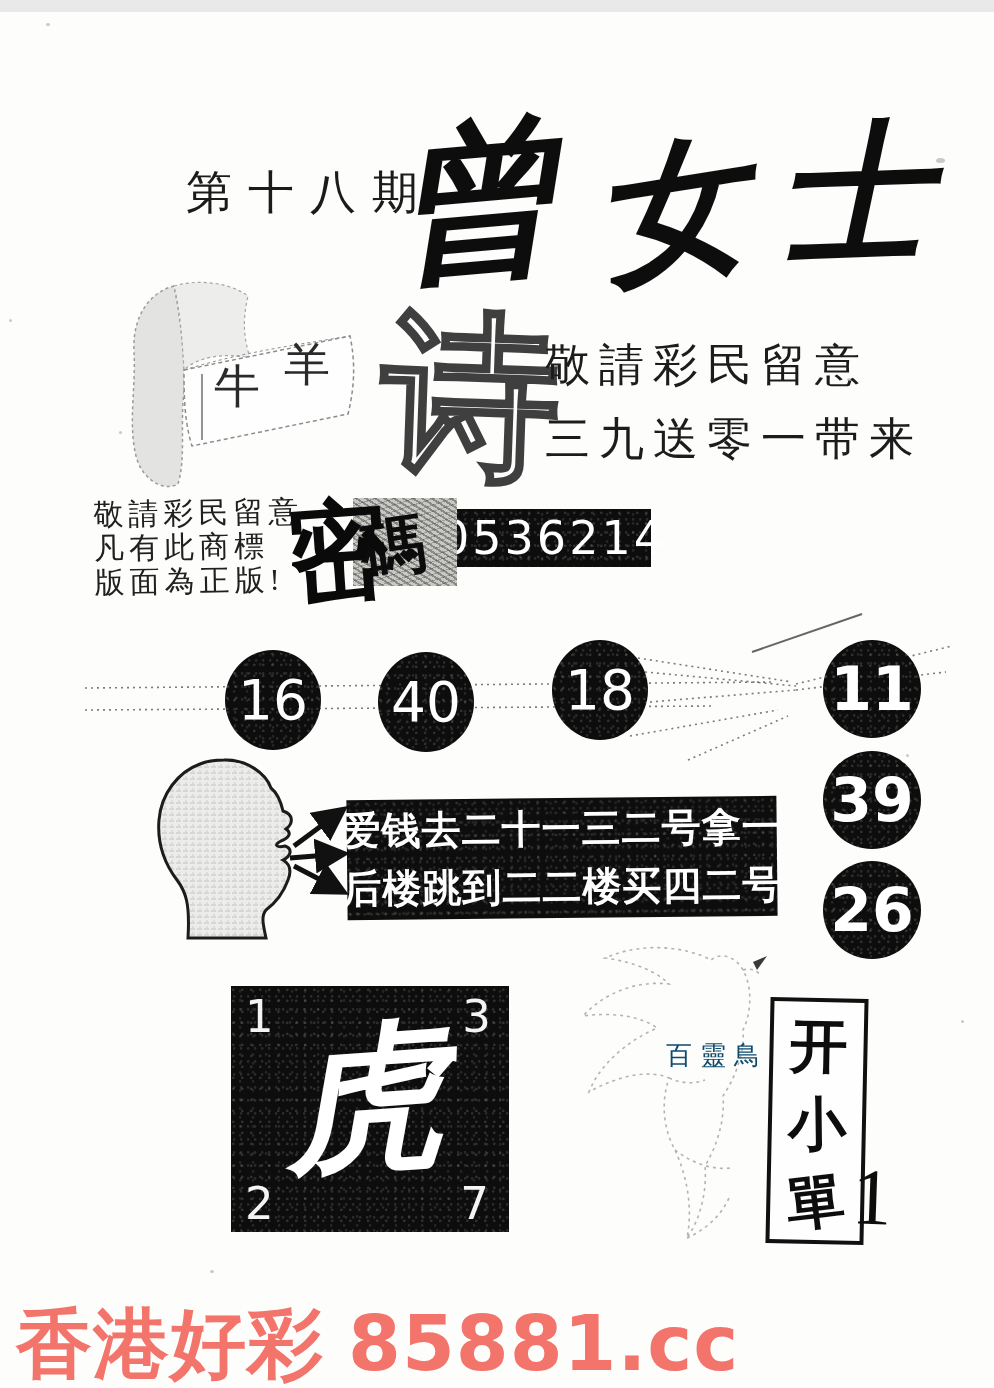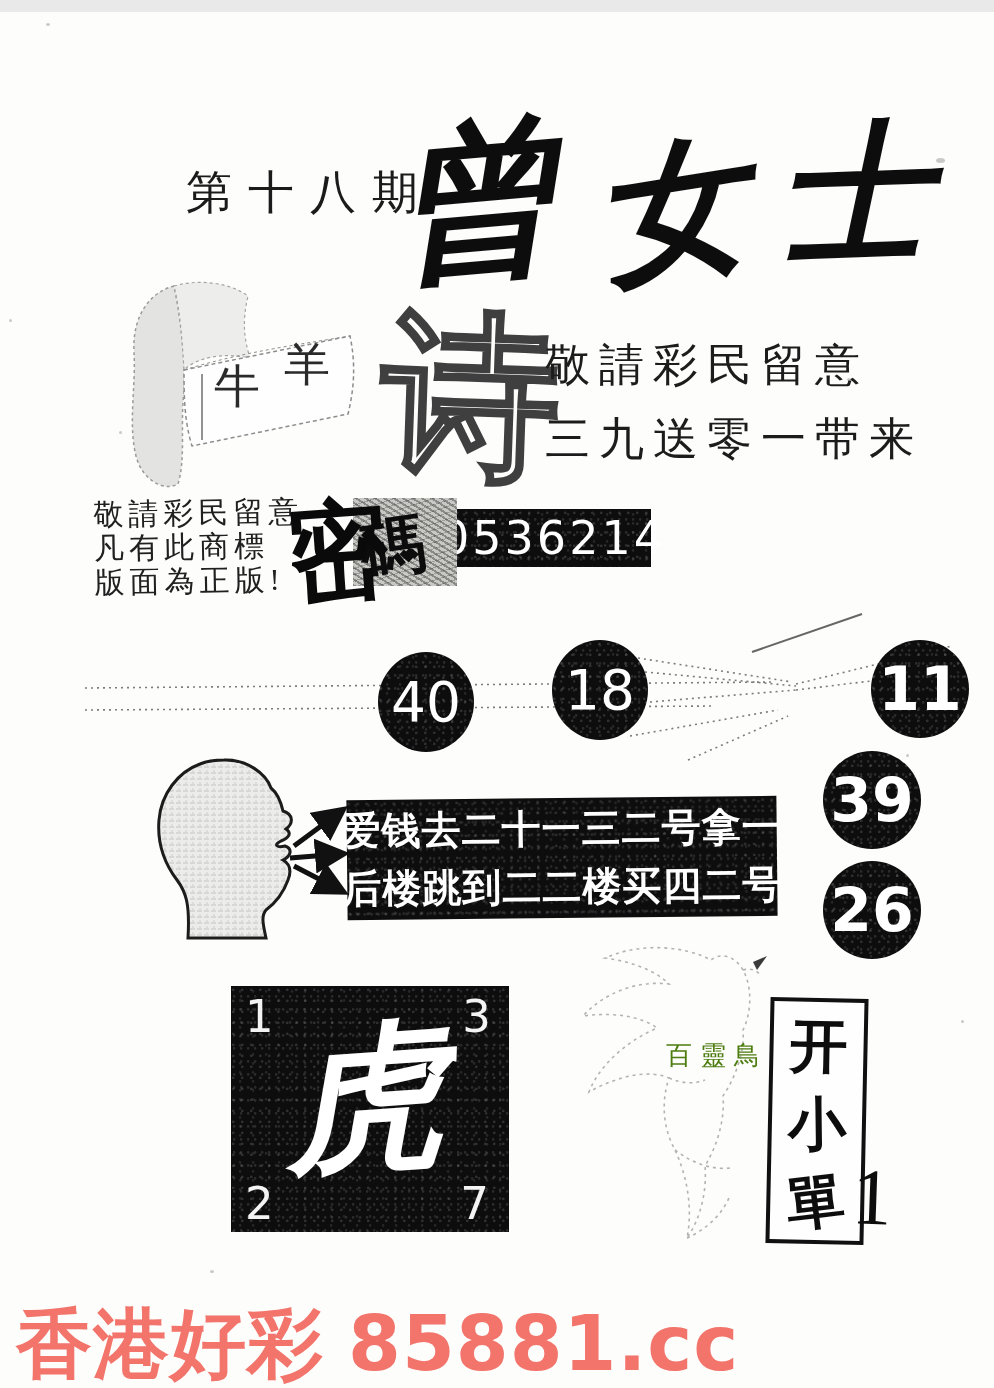--- a/index.html
+++ b/index.html
@@ -53,42 +53,42 @@
   .codebox{left:455px;top:497px;width:196px;height:58px;display:flex;align-items:center;justify-content:center;}
   .codebox span{font-family:"DejaVu Sans",sans-serif;font-size:46px;font-weight:500;color:#fff;letter-spacing:3px;}
 
   
   .circle{border-radius:50%;display:flex;align-items:center;justify-content:center;}
   .seq{width:96px;height:100px;}
   .seq span{font-family:"DejaVu Sans",sans-serif;font-size:55px;color:#fefefe;}
   .c16{left:225px;top:638px;} .c24{left:378px;top:640px;} .c19{left:552px;top:628px;}
   .side{width:98px;height:98px;}
   .side span{font-family:"DejaVu Sans",sans-serif;font-size:60px;font-weight:bold;color:#fff;}
-  .c11{left:871px;top:628px;} .c39{left:823px;top:739px;} .c42{left:823px;top:849px;}
+  .c11{left:823px;top:628px;} .c39{left:823px;top:739px;} .c42{left:823px;top:849px;}
 
   
   .speechbox{
     left:347px;top:786px;width:430px;height:120px;transform:rotate(-.6deg);
     display:flex;flex-direction:column;align-items:center;justify-content:center;gap:4px;
   }
   .speechbox div{font-family:"DejaVu Sans",sans-serif;font-size:39px;font-weight:bold;color:#fefefe;letter-spacing:1px;white-space:nowrap;}
 
   
   .tigerbox{left:231px;top:974px;width:278px;height:246px;}
   .tigerbox .corner{position:absolute;font-family:"DejaVu Sans",sans-serif;font-size:45px;color:#f4f4f4;font-weight:normal;}
   .corner.tl{left:14px;top:4px;} .corner.tr{right:18px;top:4px;}
   .corner.bl{left:14px;bottom:2px;} .corner.br{right:20px;bottom:2px;}
   .tiger-char{
     position:absolute;left:50%;top:50%;transform:translate(-54%,-54%) rotate(-4deg);
     font-family:"DejaVu Serif",serif;font-style:italic;font-weight:bold;
     font-size:158px;color:#fff;
   }
 
   
-  .bird-label{left:666px;top:1026px;font-size:26px;letter-spacing:8px;color:#4d7c0f;white-space:nowrap;}
+  .bird-label{left:666px;top:1026px;font-size:26px;letter-spacing:8px;color:#0c4a6e;white-space:nowrap;}
 
   
   .resultbox{
     left:768px;top:986px;width:98px;height:246px;border:4px solid #101010;
     transform:rotate(1.2deg);background:#fefefe;
     display:flex;flex-direction:column;align-items:center;justify-content:space-around;padding:6px 0;
     box-sizing:border-box;
   }
   .resultbox span{font-size:58px;font-weight:bold;color:#0d0d0d;}
   .resultbox .r1{transform:rotate(-2deg);} .resultbox .r2{transform:rotate(-8deg);}
@@ -149,20 +149,23 @@
       <path d="M575 70 L726 84"></path>
       <path d="M580 100 L726 88"></path>
       <path d="M560 134 L708 108"></path>
       <path d="M726 82 L882 44"></path>
       <path d="M726 88 L876 70"></path>
       <path d="M618 158 L718 114"></path>
     </g>
     <path d="M682 50 L792 12" stroke="#666" stroke-width="2" fill="none"></path>
   </svg>
 
+  <div class="abs circle seq blackbox c16">
+    <span>16</span>
+  </div>
   <div class="abs circle seq blackbox c24">
     <span>40</span>
   </div>
   <div class="abs circle seq blackbox c19">
     <span>18</span>
   </div>
 
   <div class="abs circle side blackbox c11">
     <span>11</span>
   </div>

